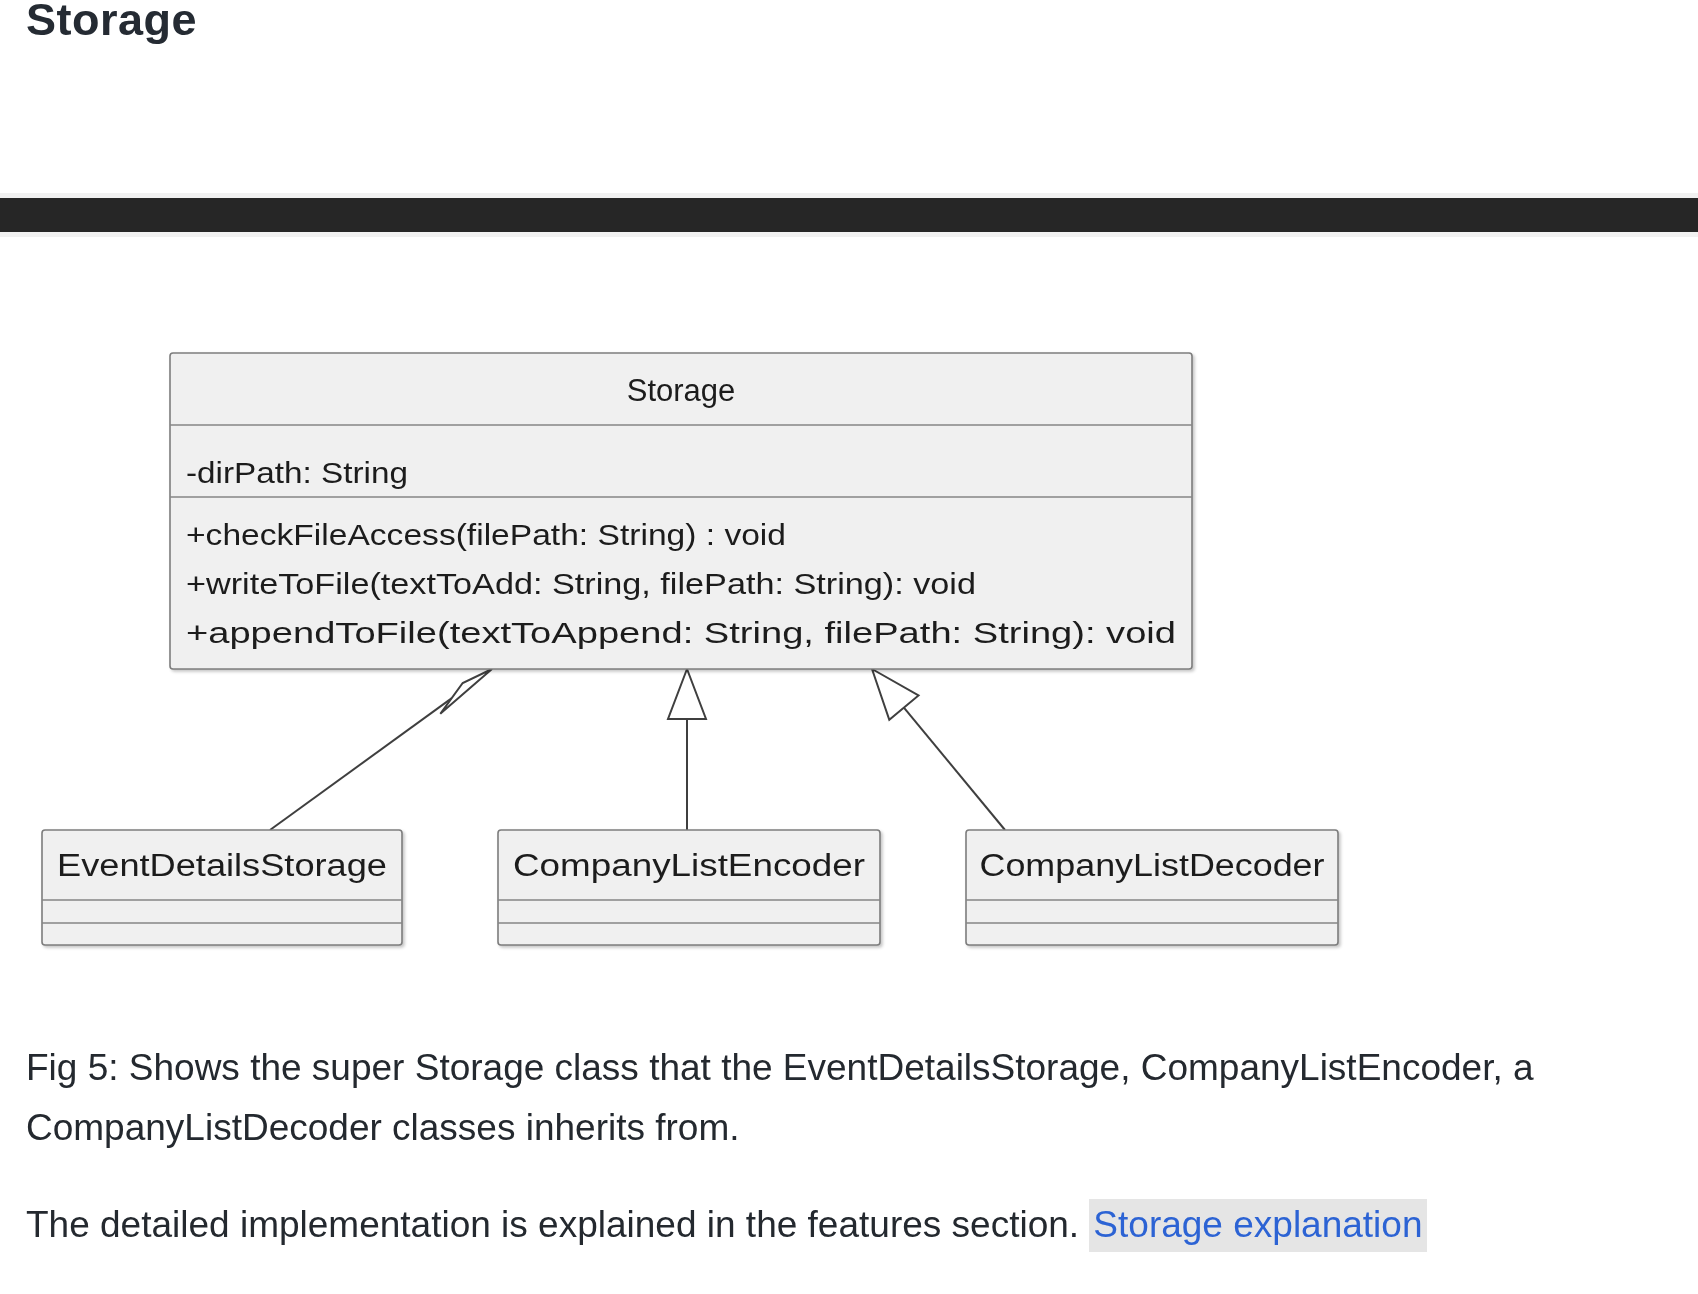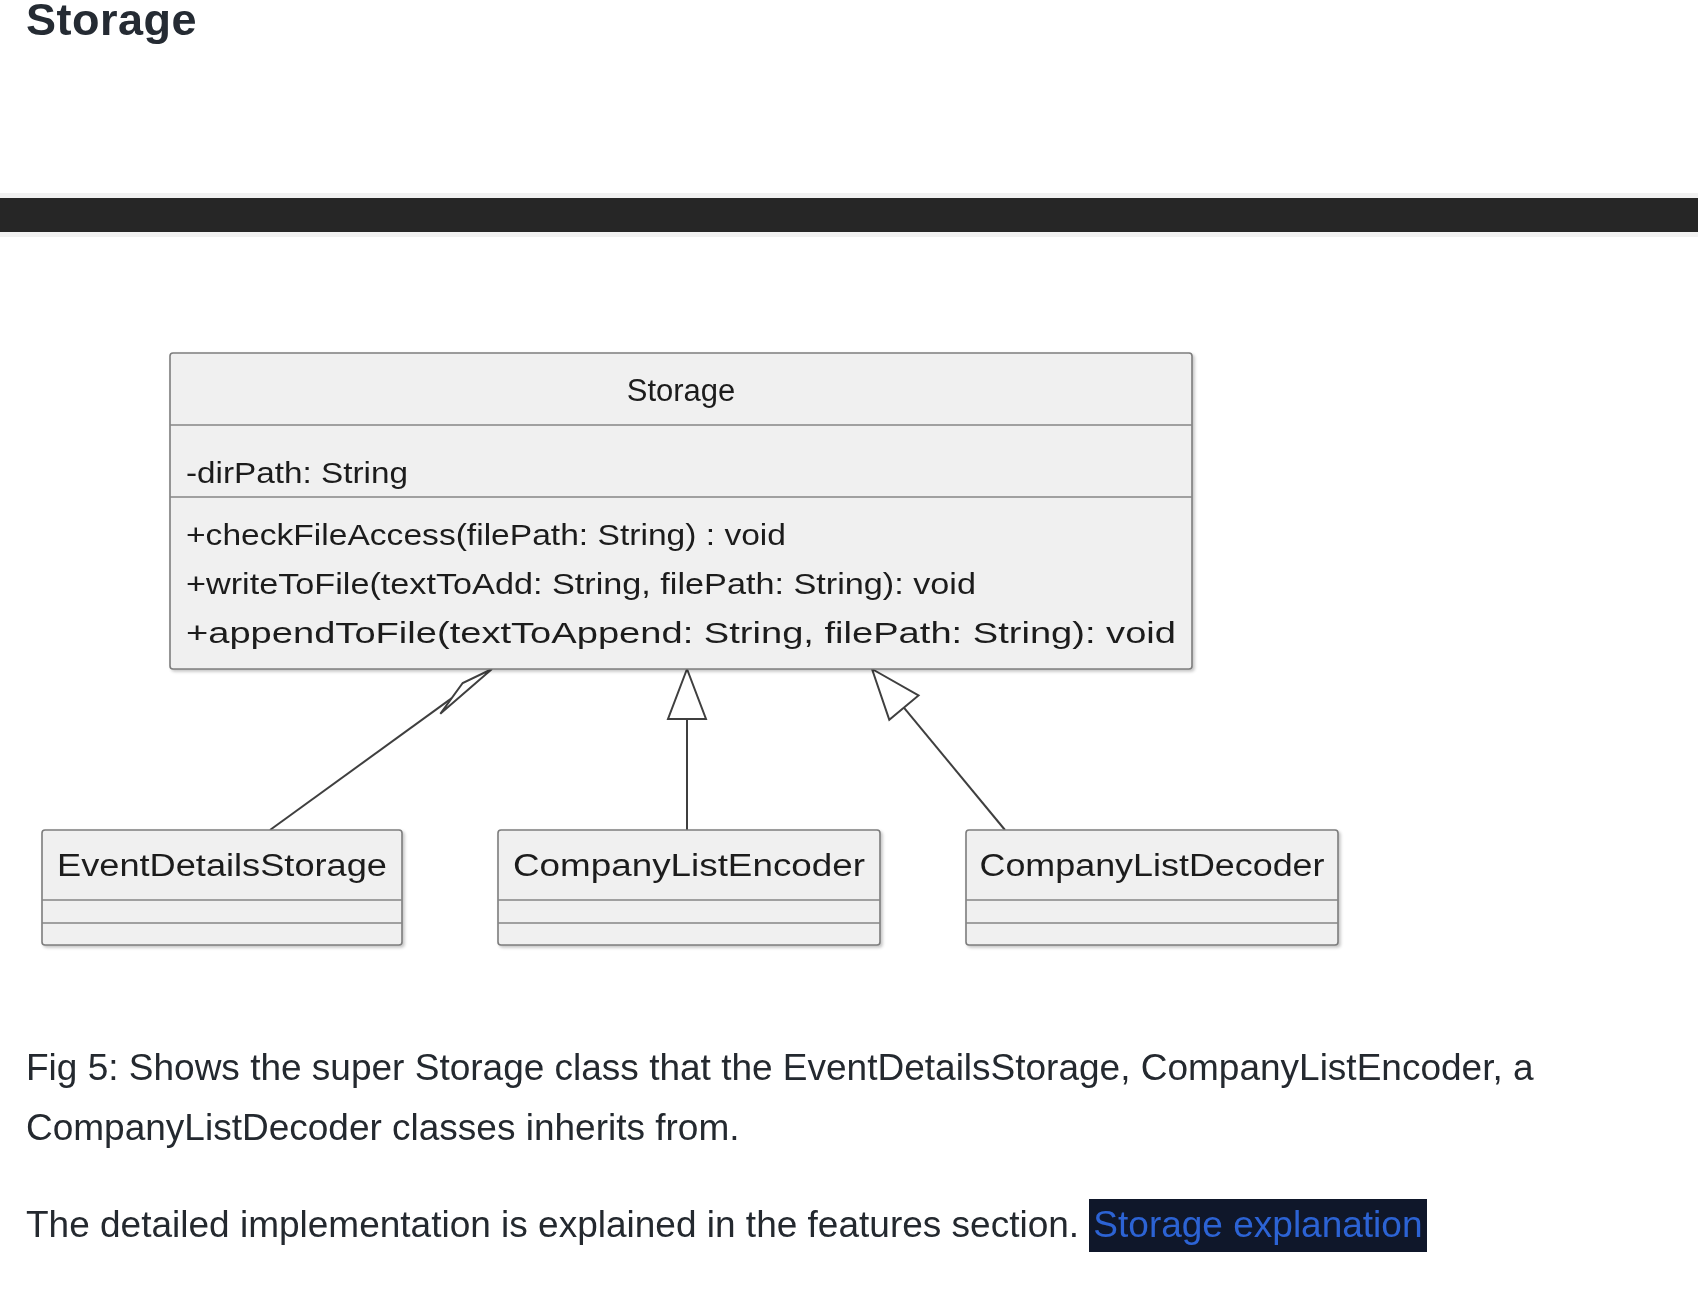--- a/index.html
+++ b/index.html
@@ -79,21 +79,21 @@
     left: 26px;
     top: 1196px;
     width: 1698px;
     font-size: 37px;
     line-height: 58px;
     color: #24292f;
     white-space: nowrap;
   }
   .link-highlighted {
     color: #2c63d4;
-    background: #0f172a;
+    background: #e5e5e5;
     padding: 5px 4px 7px 4px;
     text-decoration: none;
     cursor: pointer;
   }
 </style>
 </head>
 <body>
 
 <div class="stage">
 

